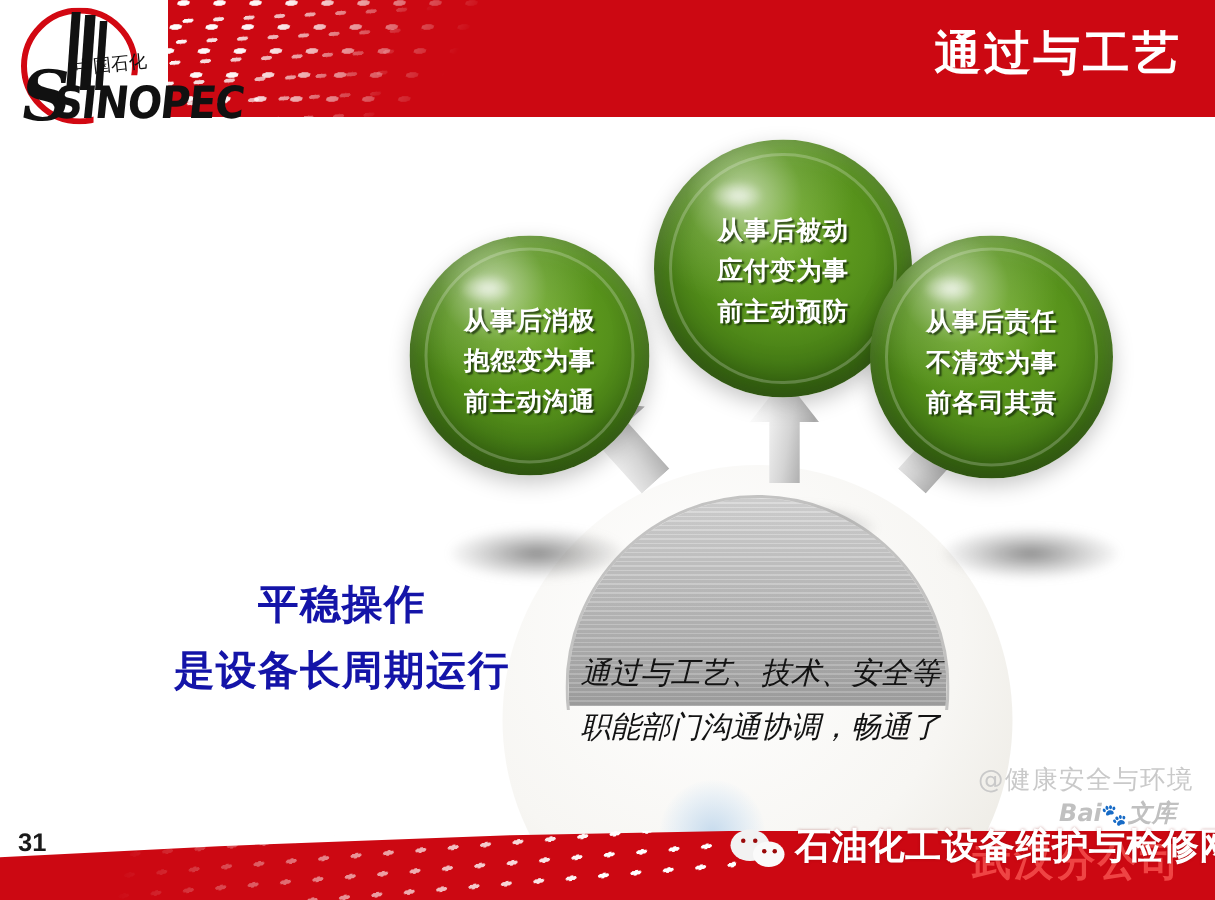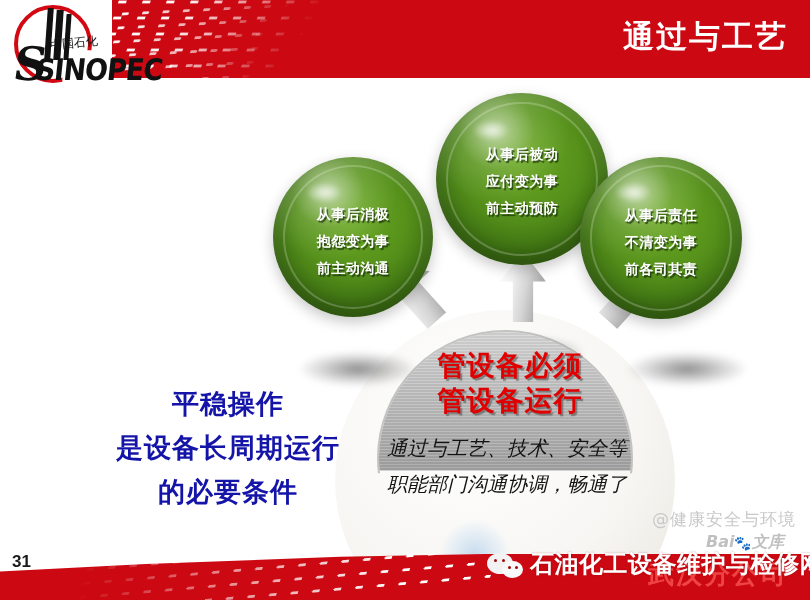--- a/index.html
+++ b/index.html
@@ -206,21 +206,21 @@
     width: 34px; height: 19px;
     border-radius: 50%;
     background: radial-gradient(ellipse, rgba(255,255,255,.72) 0%, rgba(255,255,255,.22) 55%, rgba(255,255,255,0) 78%);
     filter: blur(2px);
   }
   .sphere-text {
     position: absolute;
     width: 100%;
     text-align: center;
     color: #ffffff;
-    font-size: 14px;
+    font-size: 17px;
     font-weight: bold;
     line-height: 27px;
     letter-spacing: 0.5px;
     text-shadow: 1.5px 1.5px 1px rgba(20,40,10,.75);
   }
 
   #sphere-left  { left: 273px; top: 157px; width: 160px; height: 160px; }
   #sphere-mid   { left: 436px; top: 93px;  width: 172px; height: 172px; }
   #sphere-right { left: 580px; top: 157px; width: 162px; height: 162px; }
 
@@ -431,34 +431,29 @@
 
   <div class="sphere" id="sphere-right">
     <div class="sphere-hl" style="left:36px; top:26px;"></div>
     <div class="sphere-text" style="top:45px;">
       <div>从事后责任</div>
       <div>不清变为事</div>
       <div>前各司其责</div>
     </div>
   </div>
 
-  <div class="center-title">
-    <div>管设备必须</div>
-    <div>管设备运行</div>
-  </div>
   <div class="center-body">
     <div>通过与工艺、技术、安全等</div>
     <div>职能部门沟通协调，畅通了</div>
   </div>
   <div class="center-blue-glow"></div>
 
   <div class="blue-text">
     <div>平稳操作</div>
     <div>是设备长周期运行</div>
-    <div>的必要条件</div>
   </div>
 
   <div class="wm-hse">@健康安全与环境</div>
   <div class="wm-baidu">
     <span>Bai</span><span class="paw">🐾</span><span>文库</span>
   </div>
 
   <div class="bottom-red">
     <div class="bottom-red-fill"></div>
     <div class="bottom-red-dots"></div>

